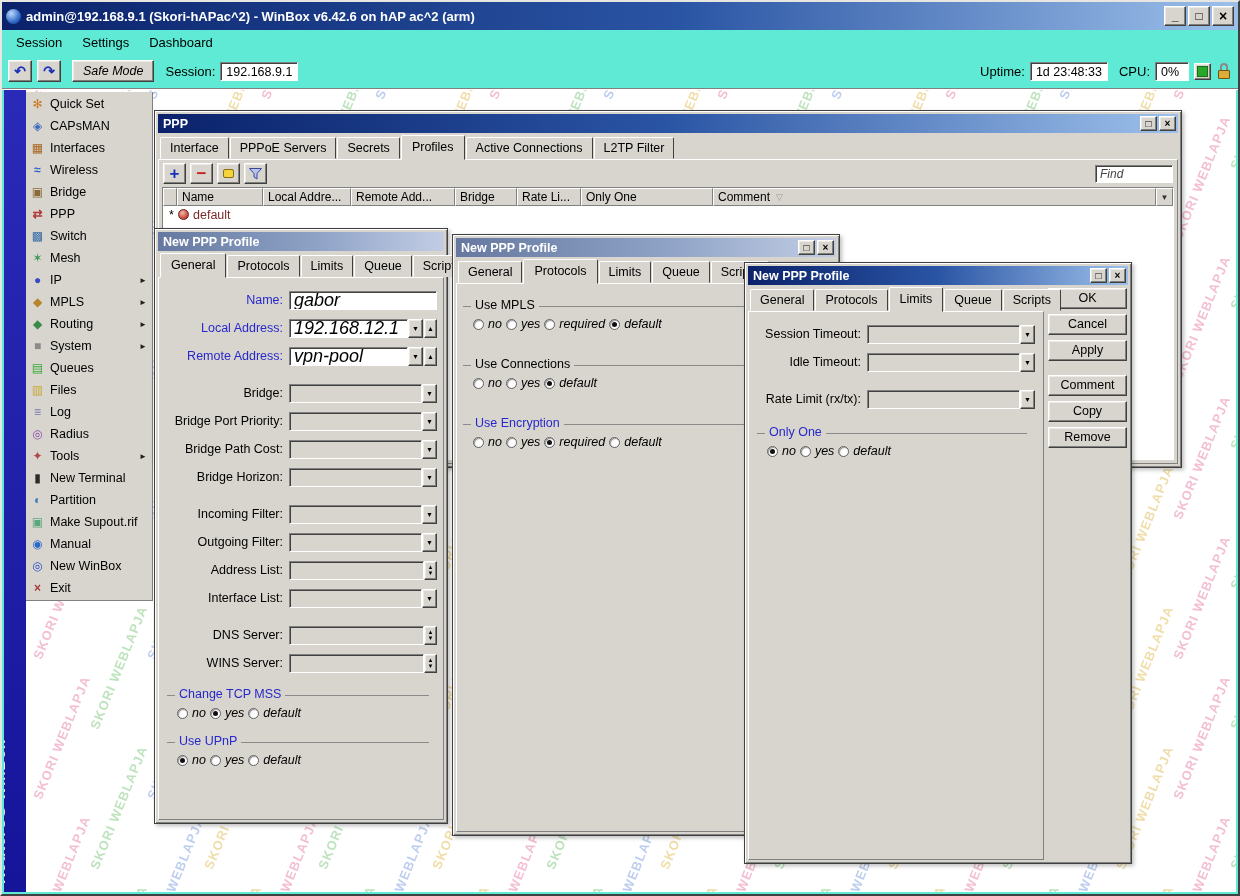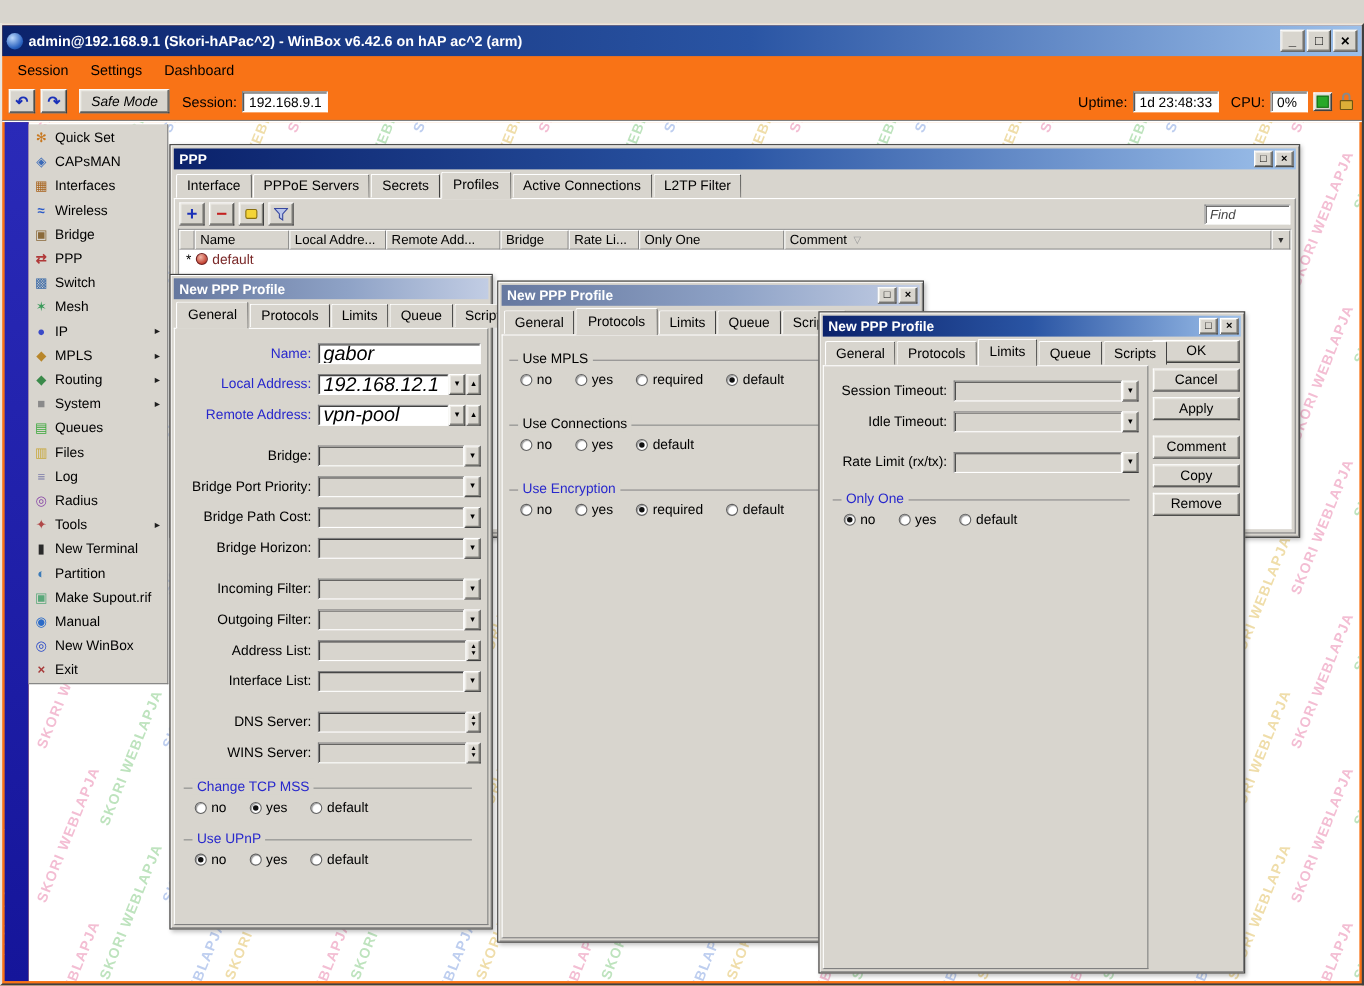--- a/index.html
+++ b/index.html
@@ -6,21 +6,21 @@
   html,body { width:1240px; height:896px; overflow:hidden; }
   body { font-family:"Liberation Sans", sans-serif; font-size:13px; background:#d8d5ce; position:relative; color:#000; }
 
   
   .b-out { background:#d8d5ce; border:1px solid; border-color:#ffffff #404040 #404040 #ffffff;
            box-shadow: inset -1px -1px 0 #80807a, inset 1px 1px 0 #eceae4; }
   .s-in  { background:#ffffff; border:1px solid; border-color:#808080 #ffffff #ffffff #808080;
            box-shadow: inset 1px 1px 0 #404040; }
 
   
-  .app { position:absolute; inset:0; border:2px solid; border-color:#e8e6e0 #404040 #404040 #e8e6e0; background:#f97316;margin-top:21px; }
+  .app { position:absolute; inset:0; border:2px solid; border-color:#e8e6e0 #404040 #404040 #e8e6e0; background:#5eead4; }
 
   .titlebar { height:28px; background:linear-gradient(90deg,#0b226b 0%,#2a55a4 55%,#9dc0ea 100%);
               display:flex; align-items:center; padding:0 4px; color:#fff; }
   .app-icon { width:15px; height:15px; border-radius:50%;
               background:radial-gradient(circle at 35% 30%, #bcd8fc, #2a62c0 65%, #123a80); margin-right:5px; flex:none; }
   .title-text { flex:1; font-weight:bold; font-size:13px; white-space:nowrap; overflow:hidden; }
   .tb-btn { width:22px; height:20px; margin-left:2px; text-align:center; line-height:18px;
             font-weight:bold; font-size:12px; color:#000; flex:none; }
 
   .menubar { height:24px; display:flex; align-items:center; padding:0 4px; }
@@ -116,21 +116,21 @@
   .ti { flex:1; min-width:0; height:19px; font-size:18px; padding:1px 4px; font-family:inherit;
         background:#fff; border:1px solid; border-color:#808080 #ffffff #ffffff #808080; box-shadow: inset 1px 1px 0 #404040; font-style: italic; }
   .ti.dis { background:#d8d5ce; }
   .dd-btn { width:15px; height:19px; flex:none; display:flex; align-items:center; justify-content:center; font-size:7px; }
   .up-btn { width:13px; height:19px; flex:none; display:flex; align-items:center; justify-content:center; font-size:7px; margin-left:1px; }
   .spin-btn { width:13px; height:19px; flex:none; display:flex; flex-direction:column; align-items:center; justify-content:center; font-size:6px; line-height:6px; }
 
   .group { position:relative; border-top:1px solid #8a8a8a; margin:22px 8px 0 6px; padding:10px 2px 0 10px; }
   .group-title { position:absolute; top:-9px; left:8px; background:#d8d5ce; padding:0 4px; font-size:12.5px; white-space:nowrap; }
   .group-title.blue { color:#2828cc; }
-  .radio-row { display:flex; gap:21px; align-items:center; }
+  .radio-row { display:flex; gap:4px; align-items:center;font-style:italic; }
   .radio { display:flex; align-items:center; gap:4px; font-size:12.5px; }
   .rb { width:11px; height:11px; border-radius:50%; background:#fff; border:1px solid #606060;
         box-shadow: inset 1px 1px 1px #9a9a9a; flex:none; }
   .radio.checked .rb::after { content:""; display:block; width:5px; height:5px; border-radius:50%; background:#101010; margin:2px; }
 
   .dlg3-main { display:flex; flex:1; min-height:0; }
   .dlg3-left { flex:1; min-width:0; display:flex; flex-direction:column; }
   .dlg3-right { width:84px; flex:none; padding:3px 1px 0 4px; display:flex; flex-direction:column; gap:5px; }
   .dbtn { height:21px; font-size:12.5px; text-align:center; line-height:19px; }
   .dbtn.gap { margin-top:9px; }

